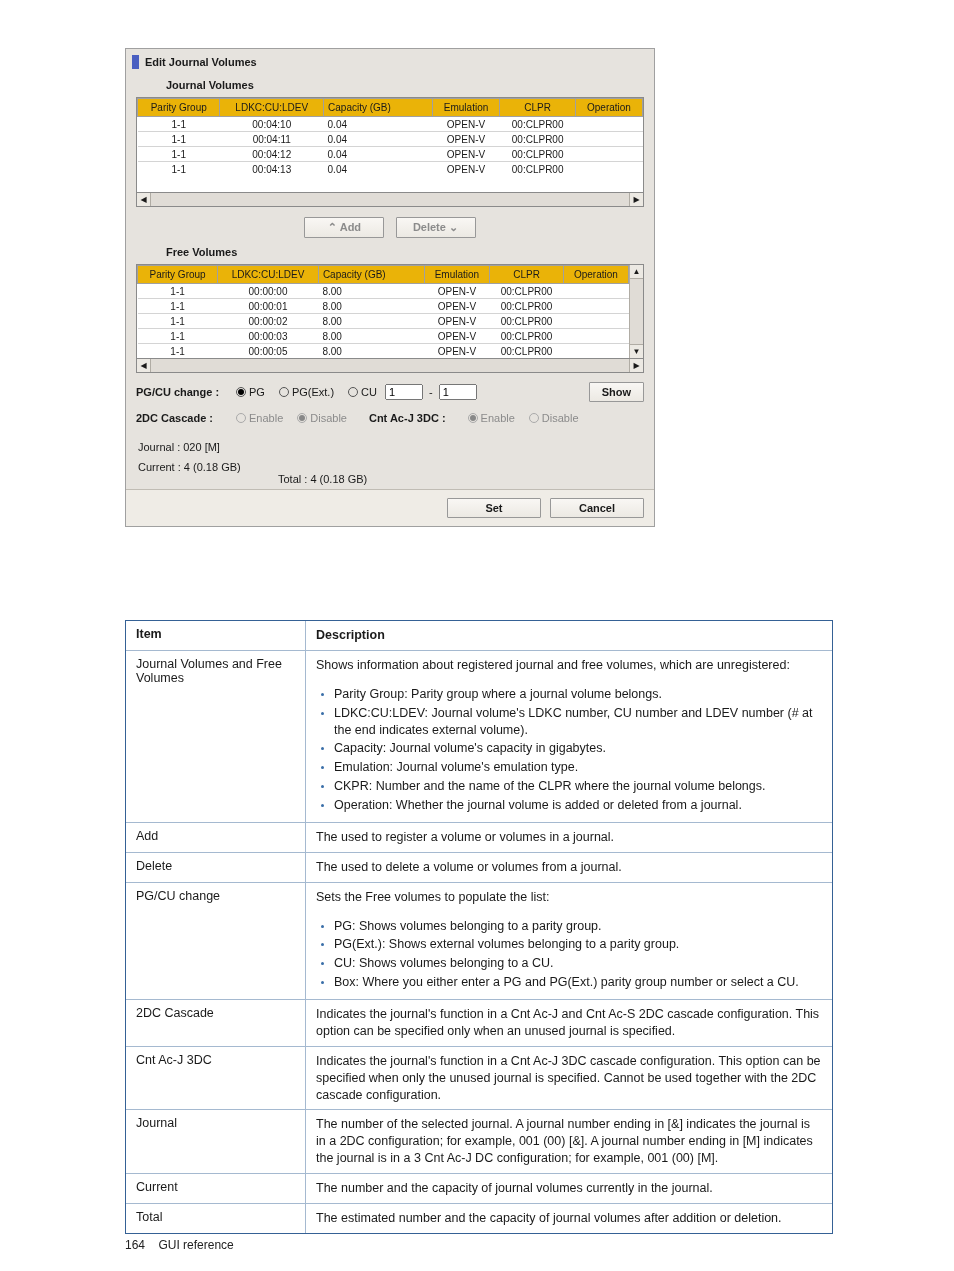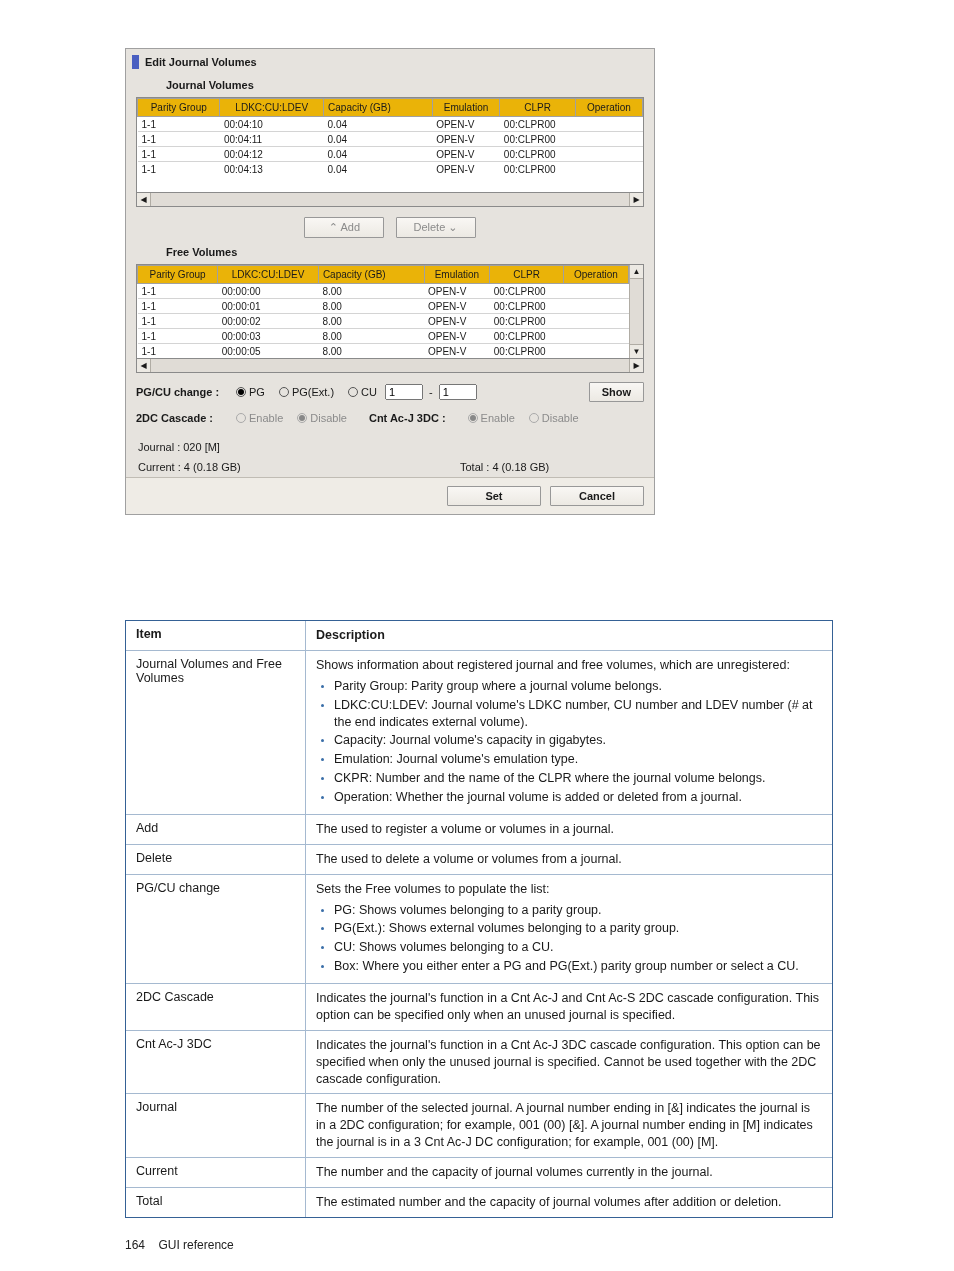--- a/index.html
+++ b/index.html
@@ -54,20 +54,21 @@
   }
   .grid th {
     background: #eab308;
     border: 1px solid #a0a0a0;
     padding: 3px 4px;
     font-weight: normal;
   }
   .grid td {
     border-top: 1px solid #d4d4d4;
     padding: 1.5px 4px;
+    text-align: center;
   }
   .grid td.num, .grid th.num { text-align: left; padding-right: 18px; }
   .grid .filler { height: 16px; }
   .grid .blank-body td { border: none; }
 
   .grid-scroll {
     display: flex;
     height: 14px;
     margin: 0 10px;
     border: 1px solid #8a8a8a;
@@ -114,35 +115,35 @@
     background: linear-gradient(#f9f7f4, #ece9e3);
     padding: 3px 12px;
     font-size: 11px;
     text-align: center;
     display: inline-block;
     border-radius: 1px;
   }
   .btn.disabled { color: #8b8b8b; }
 
   .mid-btns { text-align: center; padding: 10px 0 4px; }
-  .mid-btns .btn { width: 80px; margin: 0 4px; }
+  .mid-btns .btn { width: 80px; margin: 0 4px; font-weight: bold; }
 
   .form-area { padding: 4px 10px 8px; font-size: 11px; }
   .form-row { display: flex; align-items: center; padding: 5px 0; }
   .form-row .lab { width: 100px; font-weight: bold; }
   .radio { width: 10px; height: 10px; border-radius: 50%; border: 1px solid #555; margin-right: 3px; display: inline-block; vertical-align: middle; }
   .radio.on::after { content:""; display:block; width:6px; height:6px; border-radius:50%; background:#000; margin:1px; }
   .radio.g { border-color: #aaa; }
   .radio.g.on::after { background:#888; }
   input.txt { width: 38px; font-size: 11px; padding: 0 2px; }
   .sep { padding: 0 6px; }
   .showbtn { margin-left: auto; font-weight: bold; }
 
   .info-line { padding: 4px 12px; font-size: 11px; }
-  .info-row { display: flex; }
+  .info-row { display: flex; flex-direction: column; }
   .info-row .left { flex: 1; }
   .info-row .right { flex: 1; text-align: left; padding-left: 140px; }
 
   .bottom-bar {
     background: #efece6;
     border-top: 1px solid #c0bcb4;
     padding: 8px 10px;
     text-align: right;
   }
   .bottom-bar .btn { width: 94px; font-weight: bold; margin-left: 6px; }
@@ -165,21 +166,21 @@
     padding: 6px 10px;
     font-family: "Arial Narrow", Arial, sans-serif;
   }
   .desc-table .c2 {
     flex: 1;
     padding: 6px 10px;
     font-family: "Arial Narrow", Arial, sans-serif;
     line-height: 1.35;
   }
   .desc-table .hd .c1, .desc-table .hd .c2 { font-weight: bold; }
-  .desc-table ul { margin: 4px 0 0 0; padding-left: 18px; }
+  .desc-table ul { margin: 12px 0 0 0; padding-left: 18px; }
   .desc-table ul li { margin: 2px 0; }
   .desc-table ul li::marker { color: #3a6ea8; font-size: 10px; }
 
   .footer {
     position: absolute;
     left: 125px;
     top: 1238px;
     font-size: 12px;
     font-family: "Arial Narrow", Arial, sans-serif;
     color: #222;

